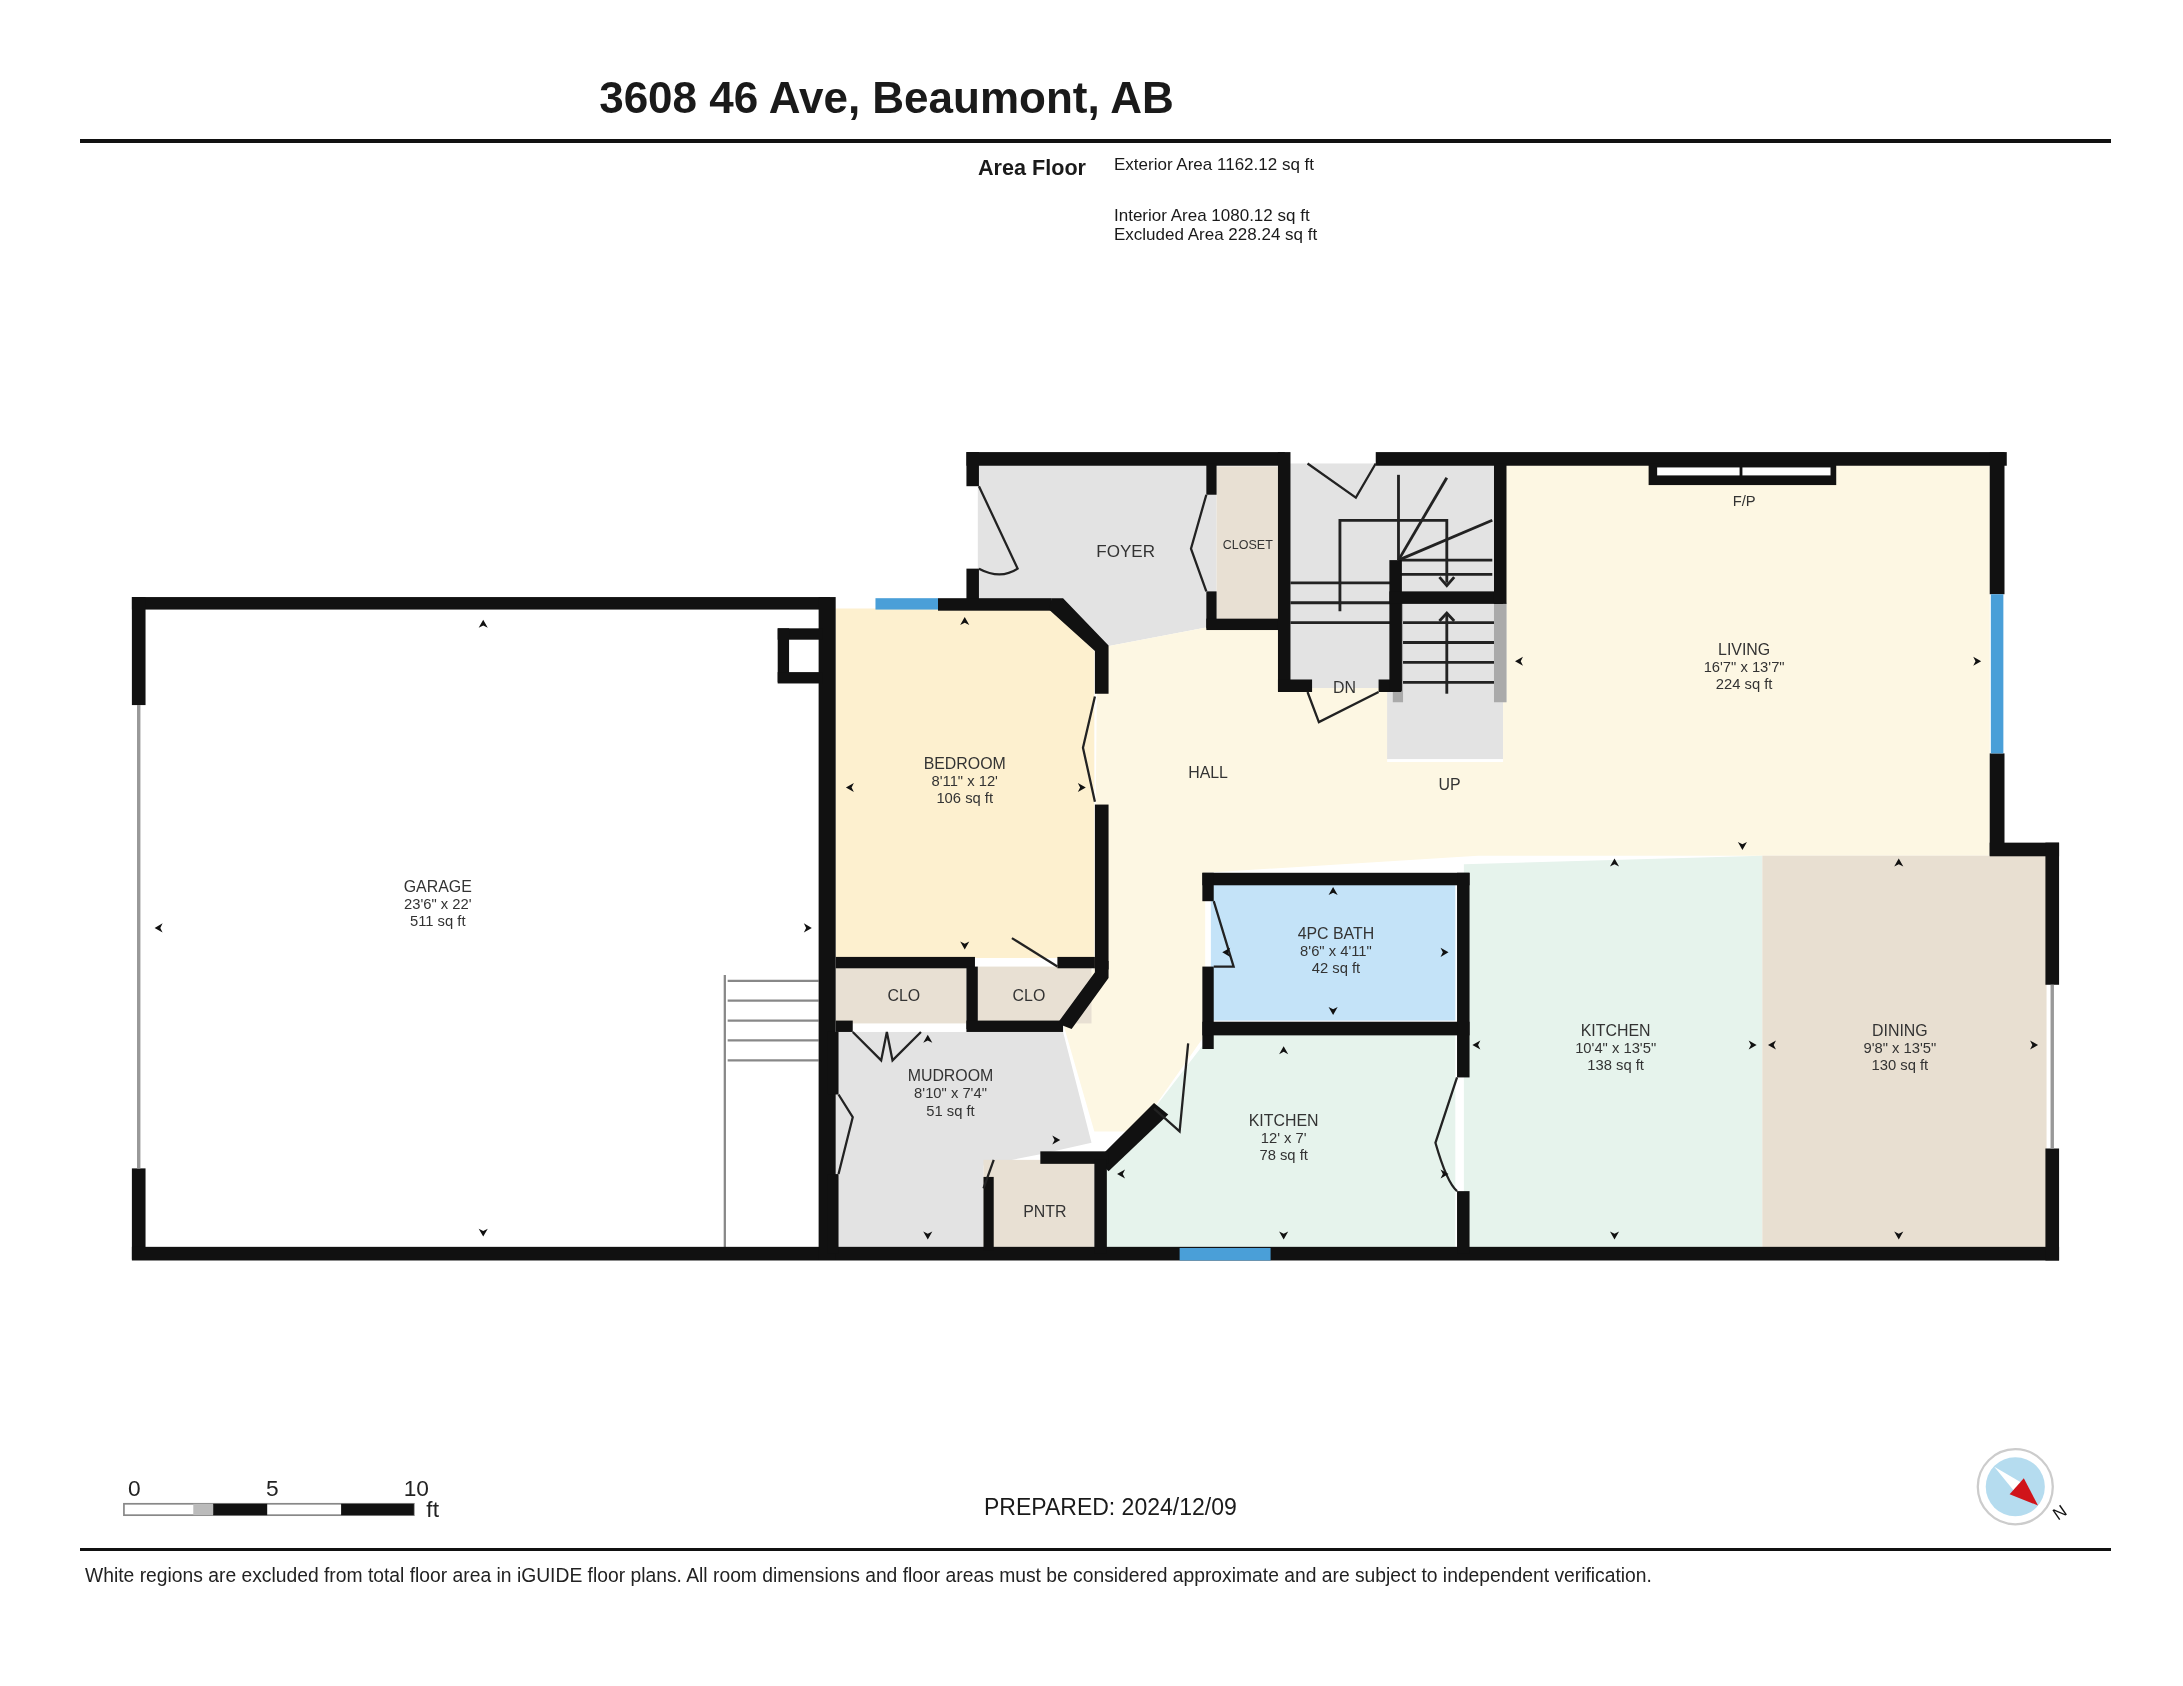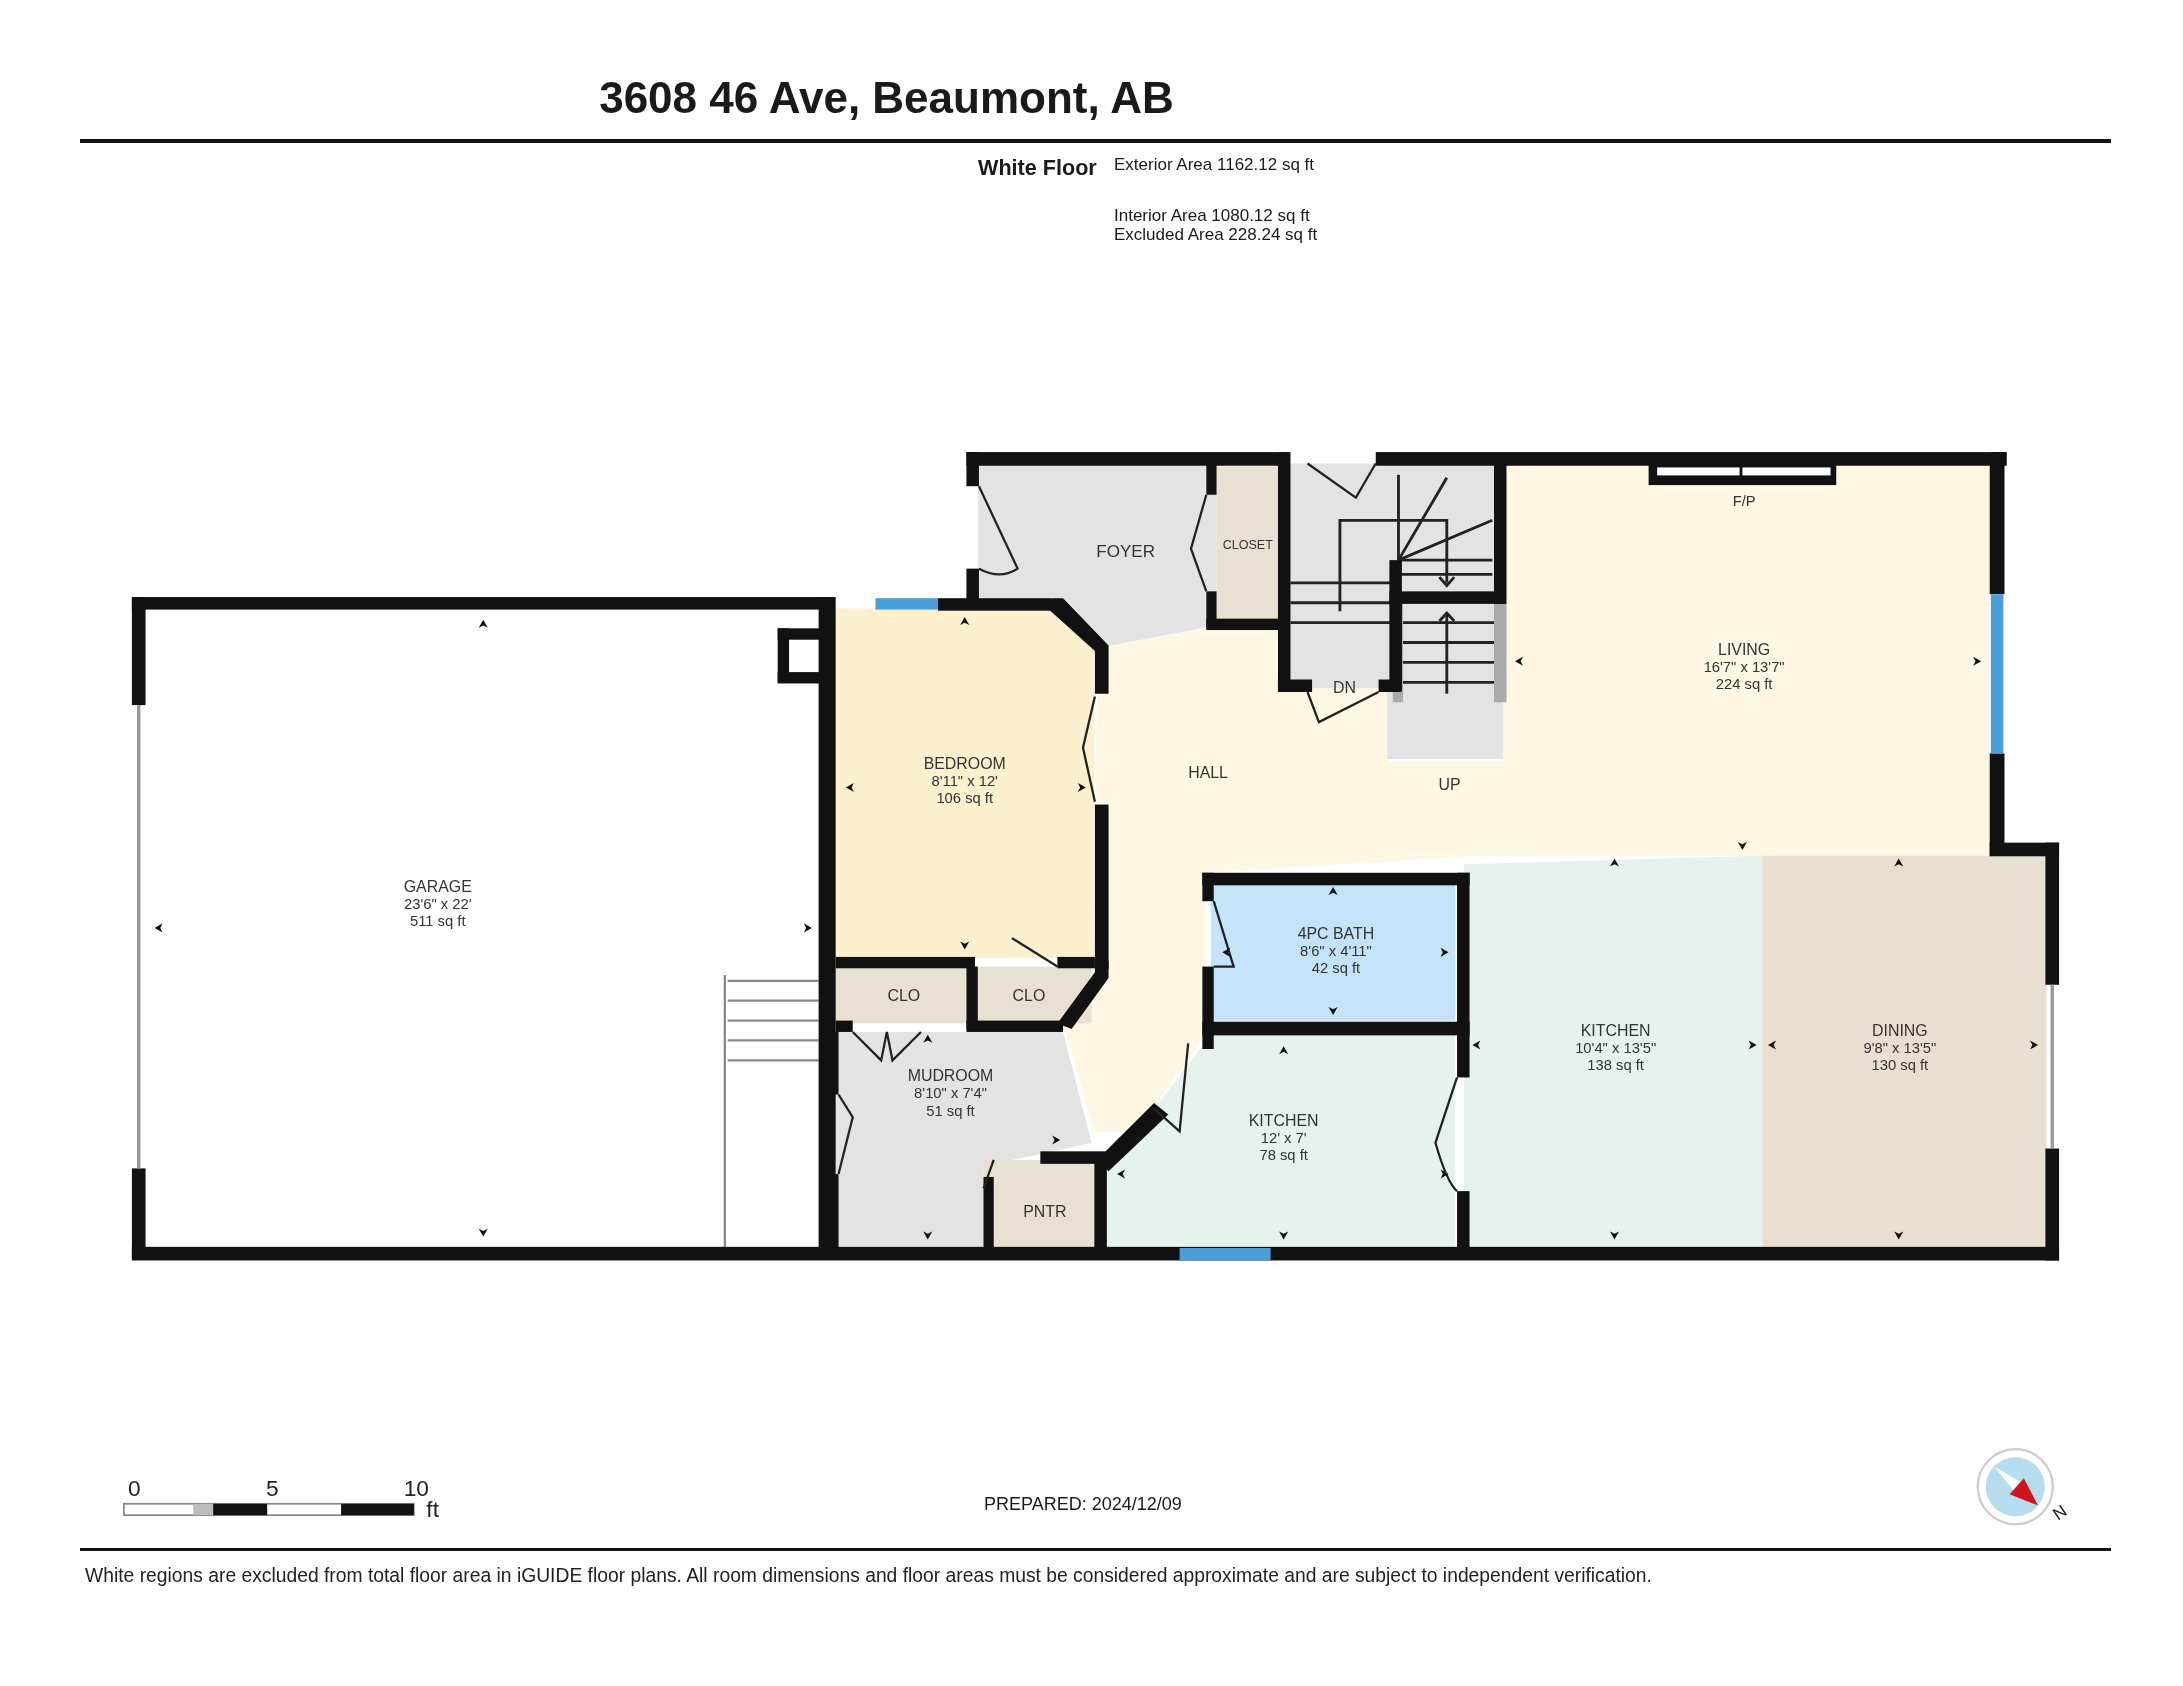--- a/index.html
+++ b/index.html
@@ -5,30 +5,30 @@
   html, body { margin:0; padding:0; background:#ffffff; }
   body { width:2183px; height:1687px; position:relative; overflow:hidden;
          font-family:"Liberation Sans", sans-serif; color:#1a1a1a; }
   .abs { position:absolute; }
   .title { left:0; width:1773px; top:73px; text-align:center; font-weight:bold; font-size:44px; letter-spacing:0px; }
   .rule { background:#111; }
   .floor-label { left:978px; top:155px; font-weight:bold; font-size:21.6px; }
   .area-line { left:1114px; font-size:17px; }
   svg.plan { position:absolute; left:0; top:0; }
   .room-text { font-family:"Liberation Sans", sans-serif; fill:#333; text-anchor:middle; }
-  .prepared { left:984px; top:1494px; font-size:18px; }
+  .prepared { left:984px; top:1494px; font-size:23px; }
   .disclaimer { left:85px; top:1565px; font-size:19.3px; color:#222; }
 </style>
 </head>
 <body>
 
 <div class="abs title">3608 46 Ave, Beaumont, AB</div>
 <div class="abs rule" style="left:80px; top:139px; width:2031px; height:4px;"></div>
 
-<div class="abs floor-label">White Floor</div>
+<div class="abs floor-label">Area Floor</div>
 <div class="abs area-line" style="top:155px;">Exterior Area 1162.12 sq ft</div>
 <div class="abs area-line" style="top:190px;margin-top:16px;">Interior Area 1080.12 sq ft</div>
 <div class="abs area-line" style="top:225px;">Excluded Area 228.24 sq ft</div>
 
 <svg class="plan" width="2183" height="1687" viewBox="0 0 3840 2967">
   <defs>
     <marker id="arr" viewBox="0 0 10 10" refX="5" refY="5" markerWidth="6" markerHeight="6" orient="auto">
       <path d="M0,0 L10,5 L0,10 L3,5 z" fill="#111"></path>
     </marker>
   </defs>

